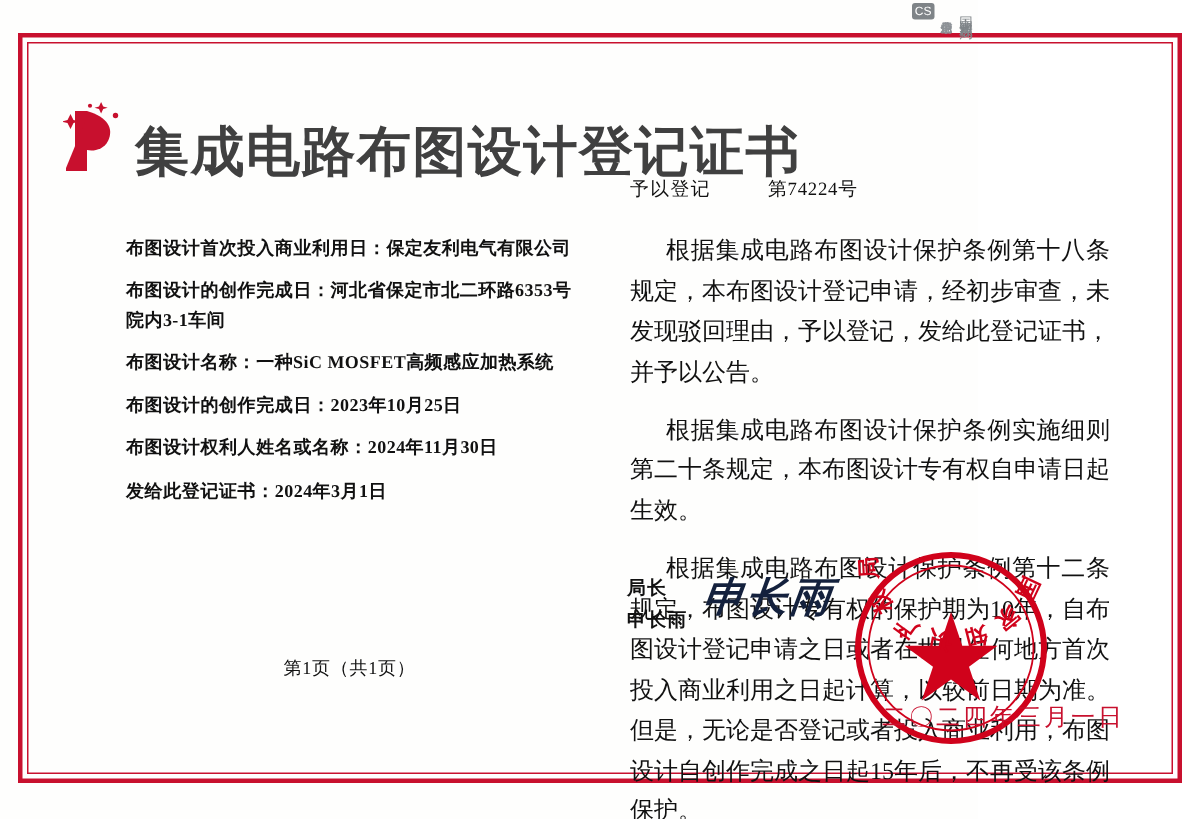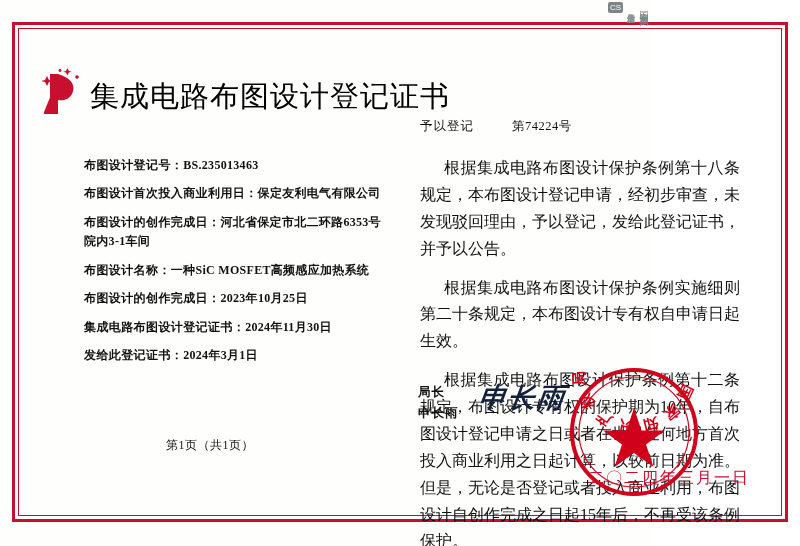--- a/index.html
+++ b/index.html
@@ -81,23 +81,23 @@
     display: flex;
     align-items: flex-start;
     gap: 6px;
   }
   .logo {
     position: relative;
     width: 42px; height: 52px;
   }
   .logo svg { display: block; }
   .title-text {
-    font-size: 29px;
-    font-weight: normal;
-    color: #000000;
+    font-size: 36px;
+    font-weight: bold;
+    color: #404040;
     letter-spacing: 1px;
     font-family: "Liberation Serif", "DejaVu Serif", serif;
     margin-top: 9px;
     white-space: nowrap;
   }
 
   
   .reg-line {
     position: absolute;
     left: 420px; top: 118px;
@@ -149,21 +149,21 @@
     margin-bottom: 12px;
     text-indent: 24px;
   }
 
   
   .sig-block {
     position: absolute;
     left: 418px; top: 382px;
     display: flex;
     align-items: flex-start;
-    gap: 20px;
+    gap: 10px;
   }
   .sig-labels {
     font-size: 12.5px;
     font-weight: bold;
     color: #111;
     line-height: 1.7;
     letter-spacing: 1px;
   }
   .sig-hand {
     font-family: "Liberation Serif", "DejaVu Serif", serif;
@@ -191,21 +191,21 @@
     left: 588px; top: 468px;
     font-size: 16px;
     color: #c8102e;
     letter-spacing: 2px;
     white-space: nowrap;
   }
 
   
   .page-no {
     position: absolute;
-    left: 166px; top: 437px;
+    left: 189px; top: 437px;
     font-size: 12px;
     color: #111;
     letter-spacing: 0.5px;
   }
 </style>
 </head>
 <body>
 
 <div class="cert">
 
@@ -232,36 +232,33 @@
     </span>
     <span class="title-text">集成电路布图设计登记证书</span>
   </div>
 
   <div class="reg-line">
     <span>予以登记</span><span class="reg-no">第74224号</span>
   </div>
 
   <div class="fields">
     <div class="field">
-      <span class="lbl">布图设计登记号：</span><span class="val">BS.235013463</span>
-    </div>
-    <div class="field">
       <span class="lbl">布图设计首次投入商业利用日：</span><span class="val">保定友利电气有限公司</span>
     </div>
     <div class="field">
       <span class="lbl">布图设计的创作完成日：</span><span class="val">河北省保定市北二环路6353号院内3-1车间</span>
     </div>
     <div class="field design-name spaced">
       <span class="lbl">布图设计名称：</span><span class="val">一种SiC MOSFET高频感应加热系统</span>
     </div>
     <div class="field">
       <span class="lbl">布图设计的创作完成日：</span><span class="val">2023年10月25日</span>
     </div>
     <div class="field">
-      <span class="lbl">集成电路布图设计登记证书：</span><span class="val">2024年11月30日</span>
+      <span class="lbl">布图设计权利人姓名或名称：</span><span class="val">2024年11月30日</span>
     </div>
     <div class="field">
       <span class="lbl">发给此登记证书：</span><span class="val">2024年3月1日</span>
     </div>
   </div>
 
   <div class="paras">
     <div class="para">根据集成电路布图设计保护条例第十八条规定，本布图设计登记申请，经初步审查，未发现驳回理由，予以登记，发给此登记证书，并予以公告。</div>
     <div class="para">根据集成电路布图设计保护条例实施细则第二十条规定，本布图设计专有权自申请日起生效。</div>
     <div class="para">根据集成电路布图设计保护条例第十二条规定，布图设计专有权的保护期为10年，自布图设计登记申请之日或者在世界任何地方首次投入商业利用之日起计算，以较前日期为准。但是，无论是否登记或者投入商业利用，布图设计自创作完成之日起15年后，不再受该条例保护。</div>

